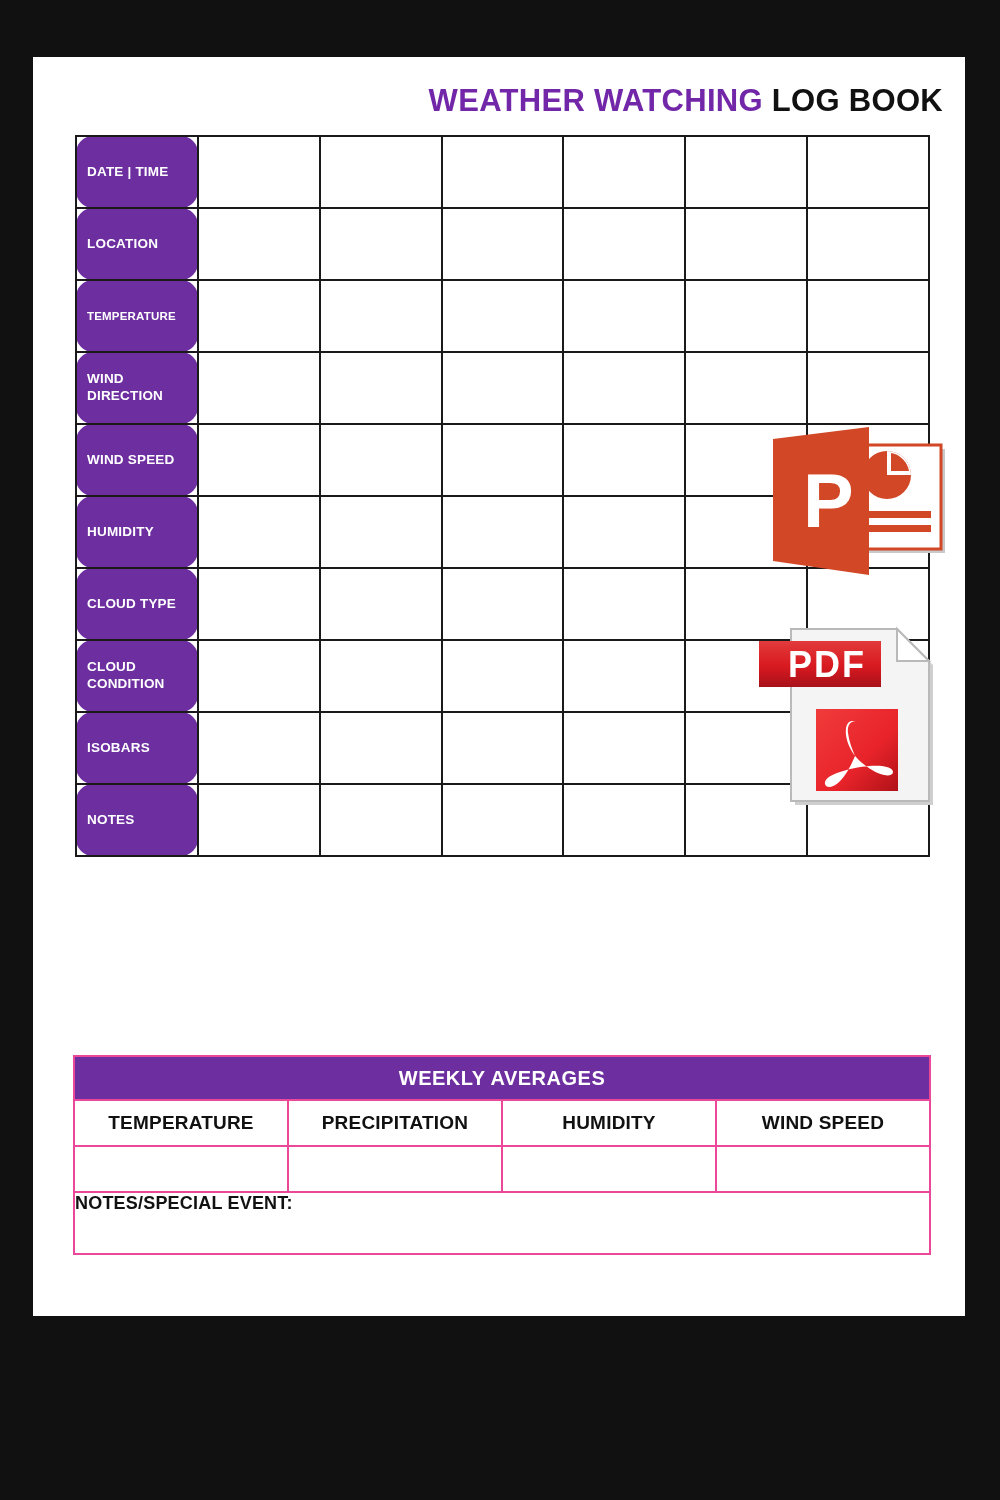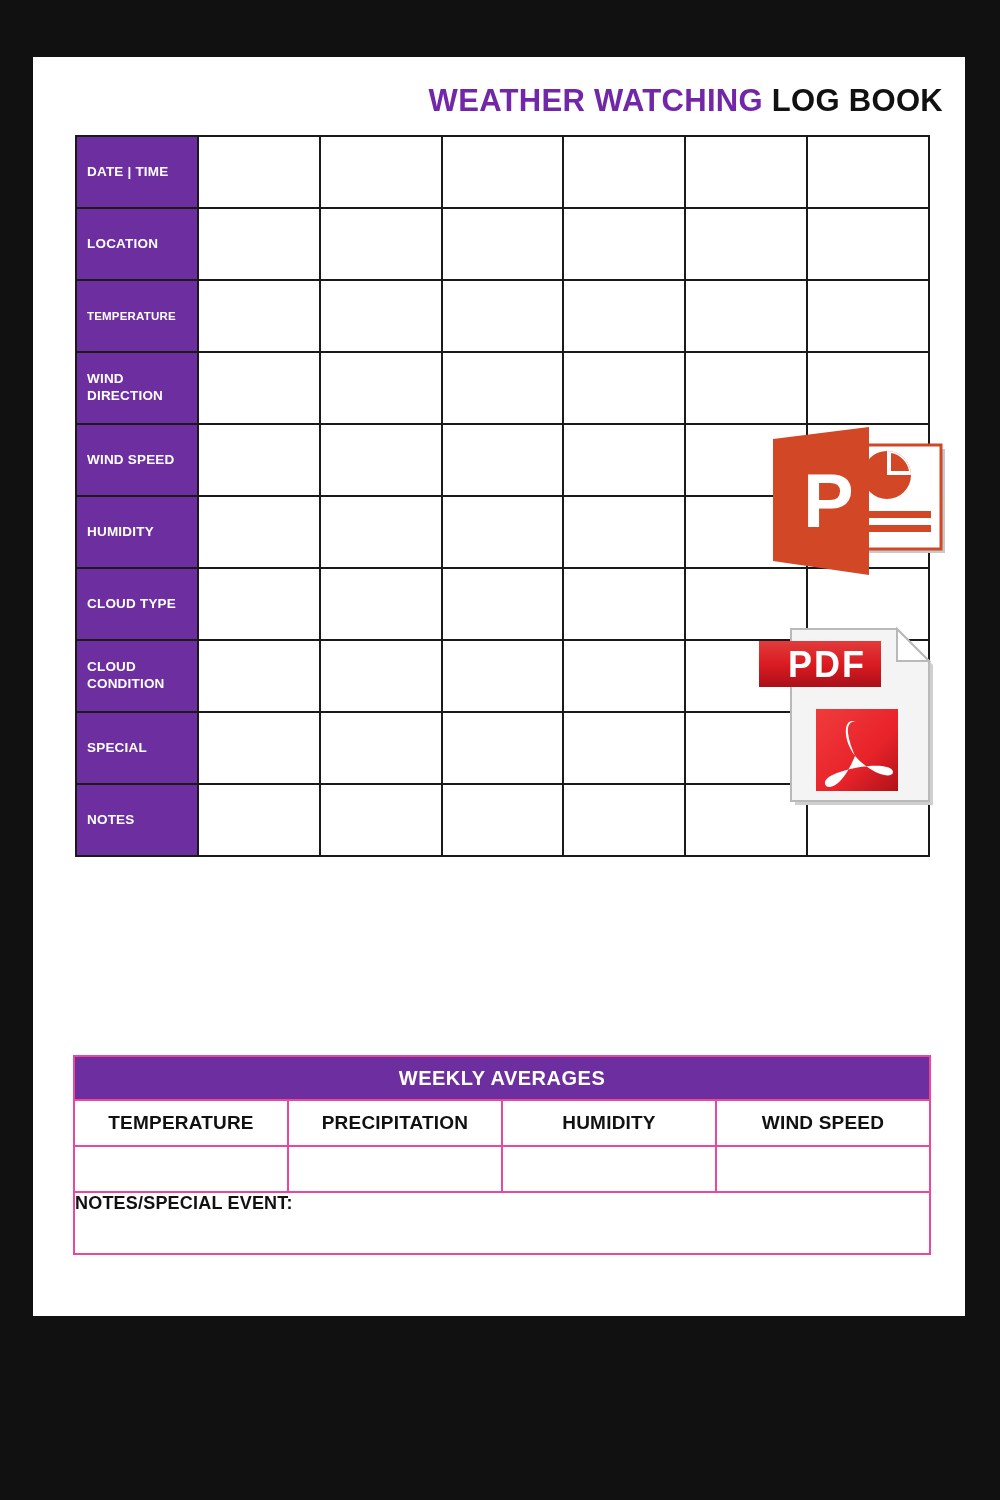--- a/index.html
+++ b/index.html
@@ -62,20 +62,21 @@
     width: 122px;
     background: #6D2FA0;
     color: #ffffff;
     font-size: 13.5px;
     font-weight: bold;
     letter-spacing: 0.2px;
     line-height: 1.25;
     padding: 0 10px;
     vertical-align: middle;
     text-align: left;
+    border-radius: 17px;
   }
   .log-table td.label-cell.small {
     font-size: 11.5px;
   }
   .log-table td.data-cell {
     background: #ffffff;
   }
 
   
   .avg-table {
@@ -247,21 +248,21 @@
           <tr>
             <td class="label-cell">CLOUD CONDITION</td>
             <td class="data-cell"></td>
             <td class="data-cell"></td>
             <td class="data-cell"></td>
             <td class="data-cell"></td>
             <td class="data-cell"></td>
             <td class="data-cell"></td>
           </tr>
           <tr>
-            <td class="label-cell">SPECIAL</td>
+            <td class="label-cell">ISOBARS</td>
             <td class="data-cell"></td>
             <td class="data-cell"></td>
             <td class="data-cell"></td>
             <td class="data-cell"></td>
             <td class="data-cell"></td>
             <td class="data-cell"></td>
           </tr>
           <tr>
             <td class="label-cell">NOTES</td>
             <td class="data-cell"></td>

